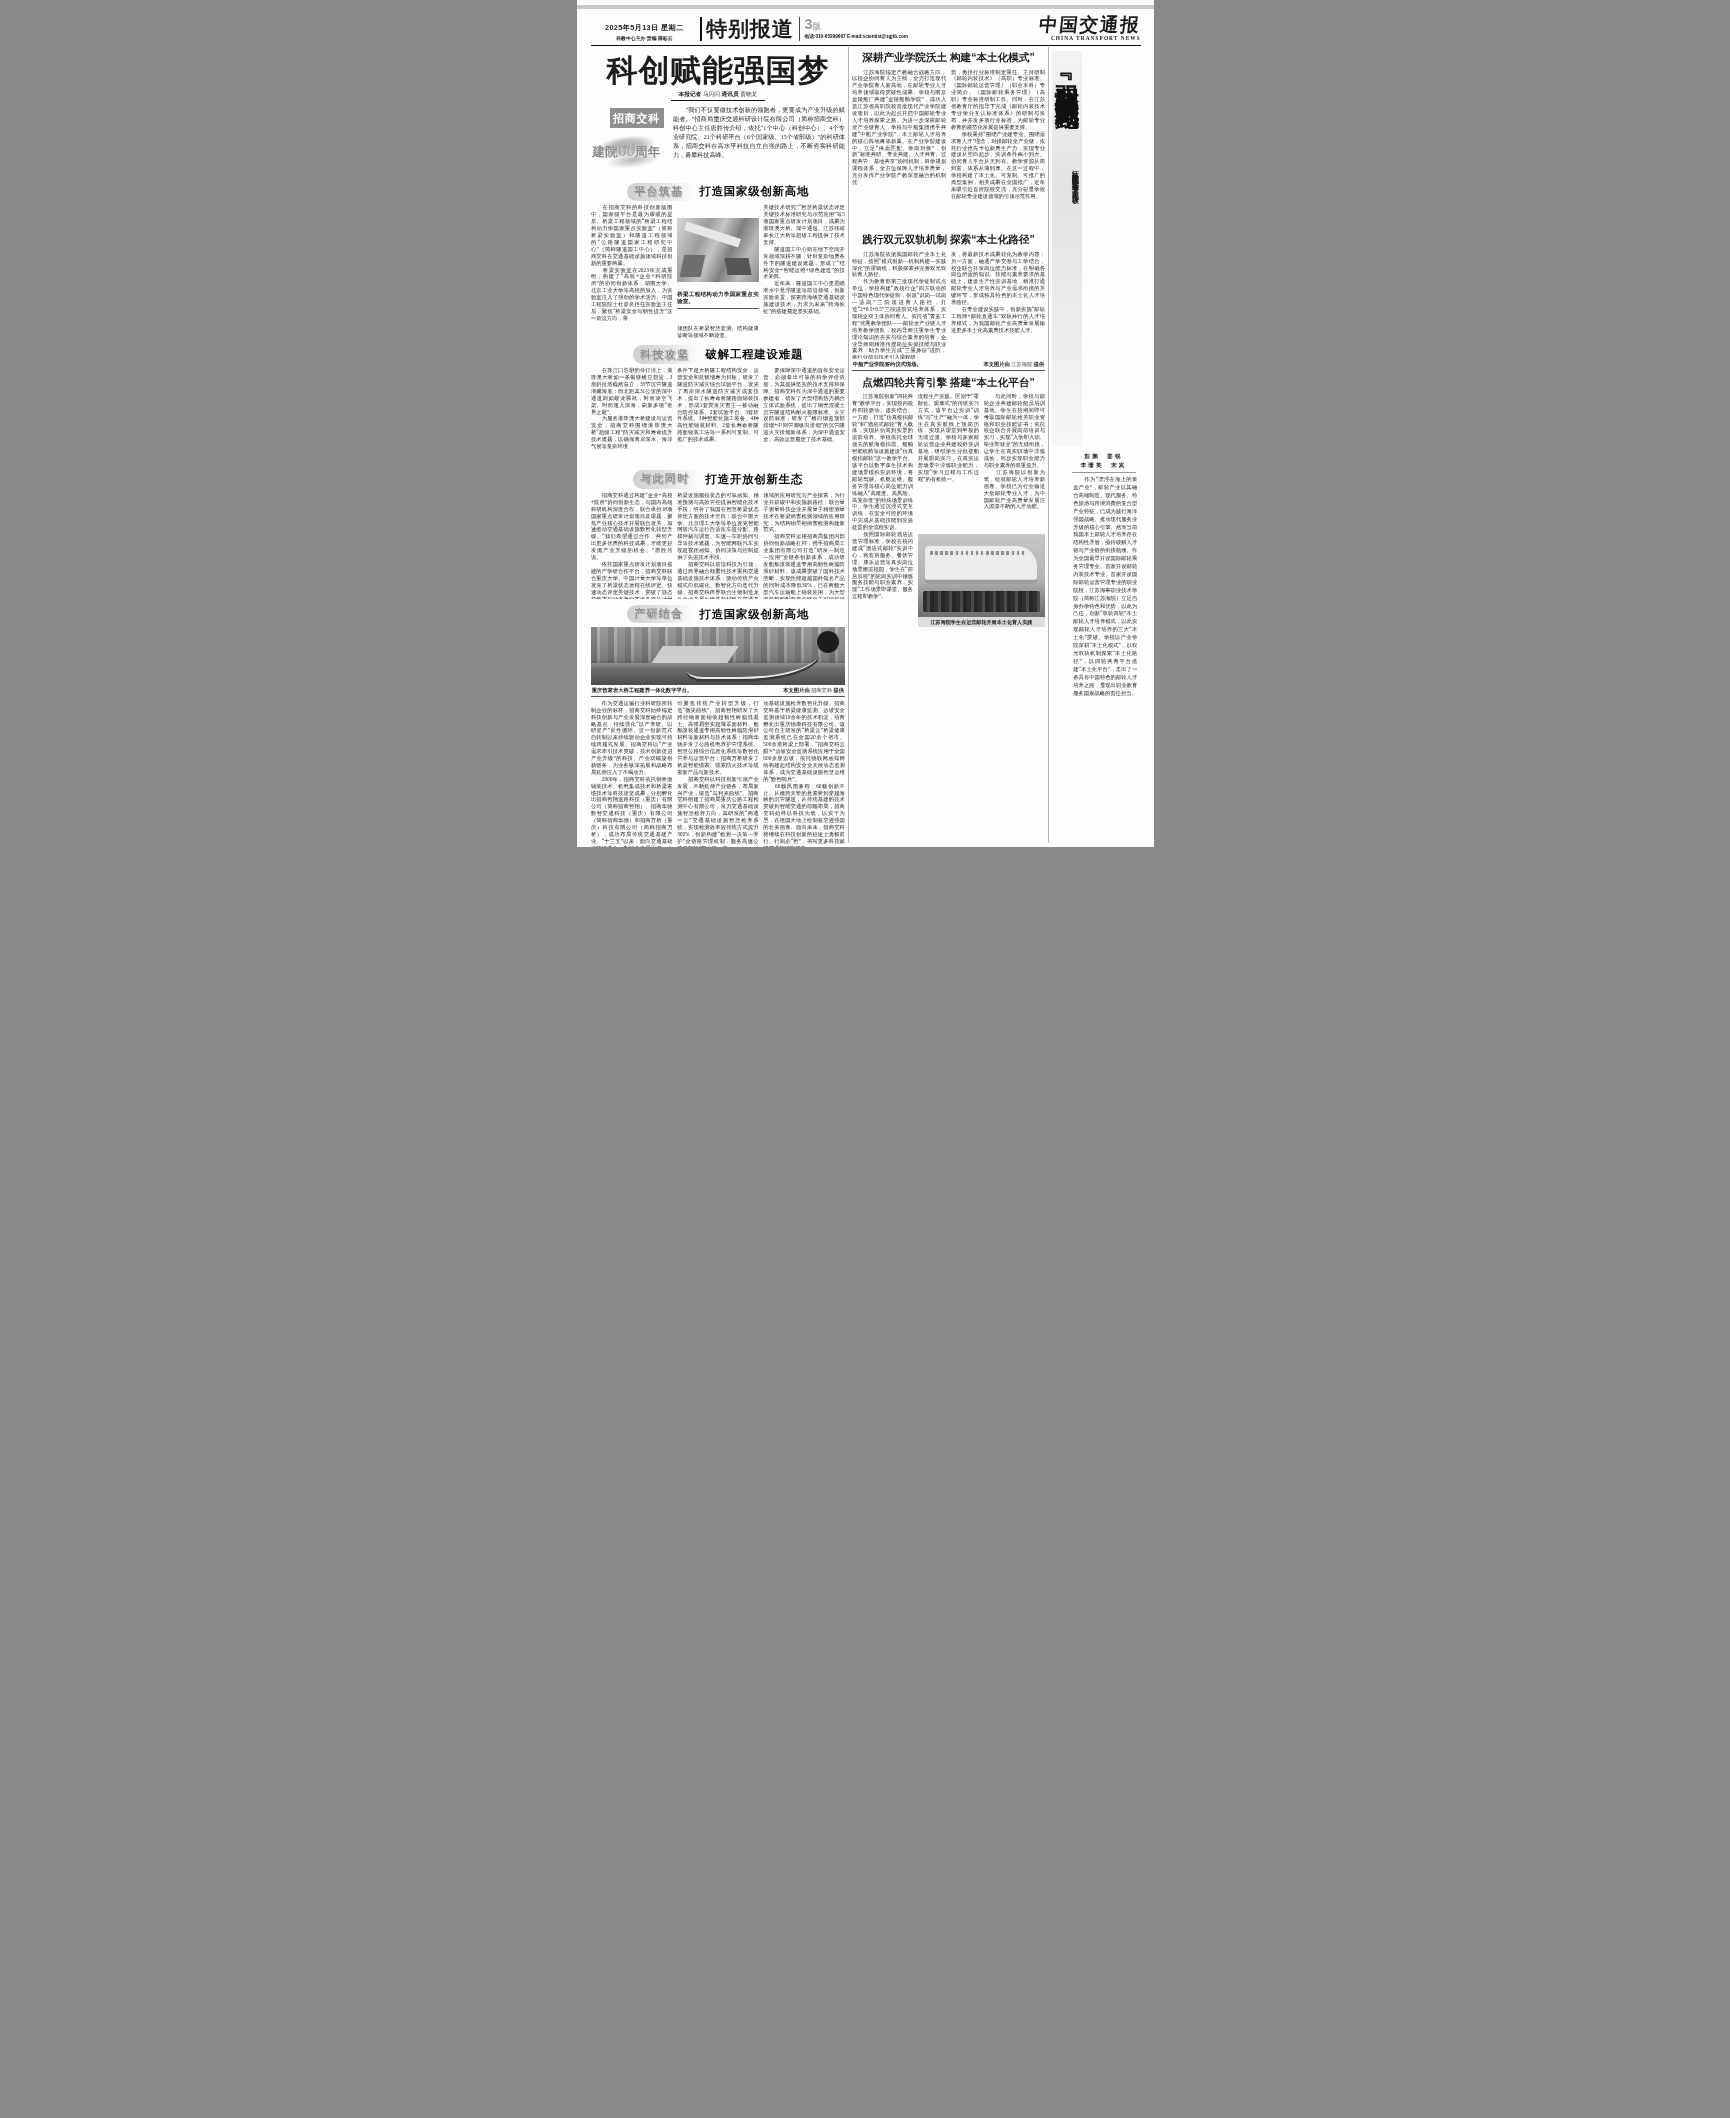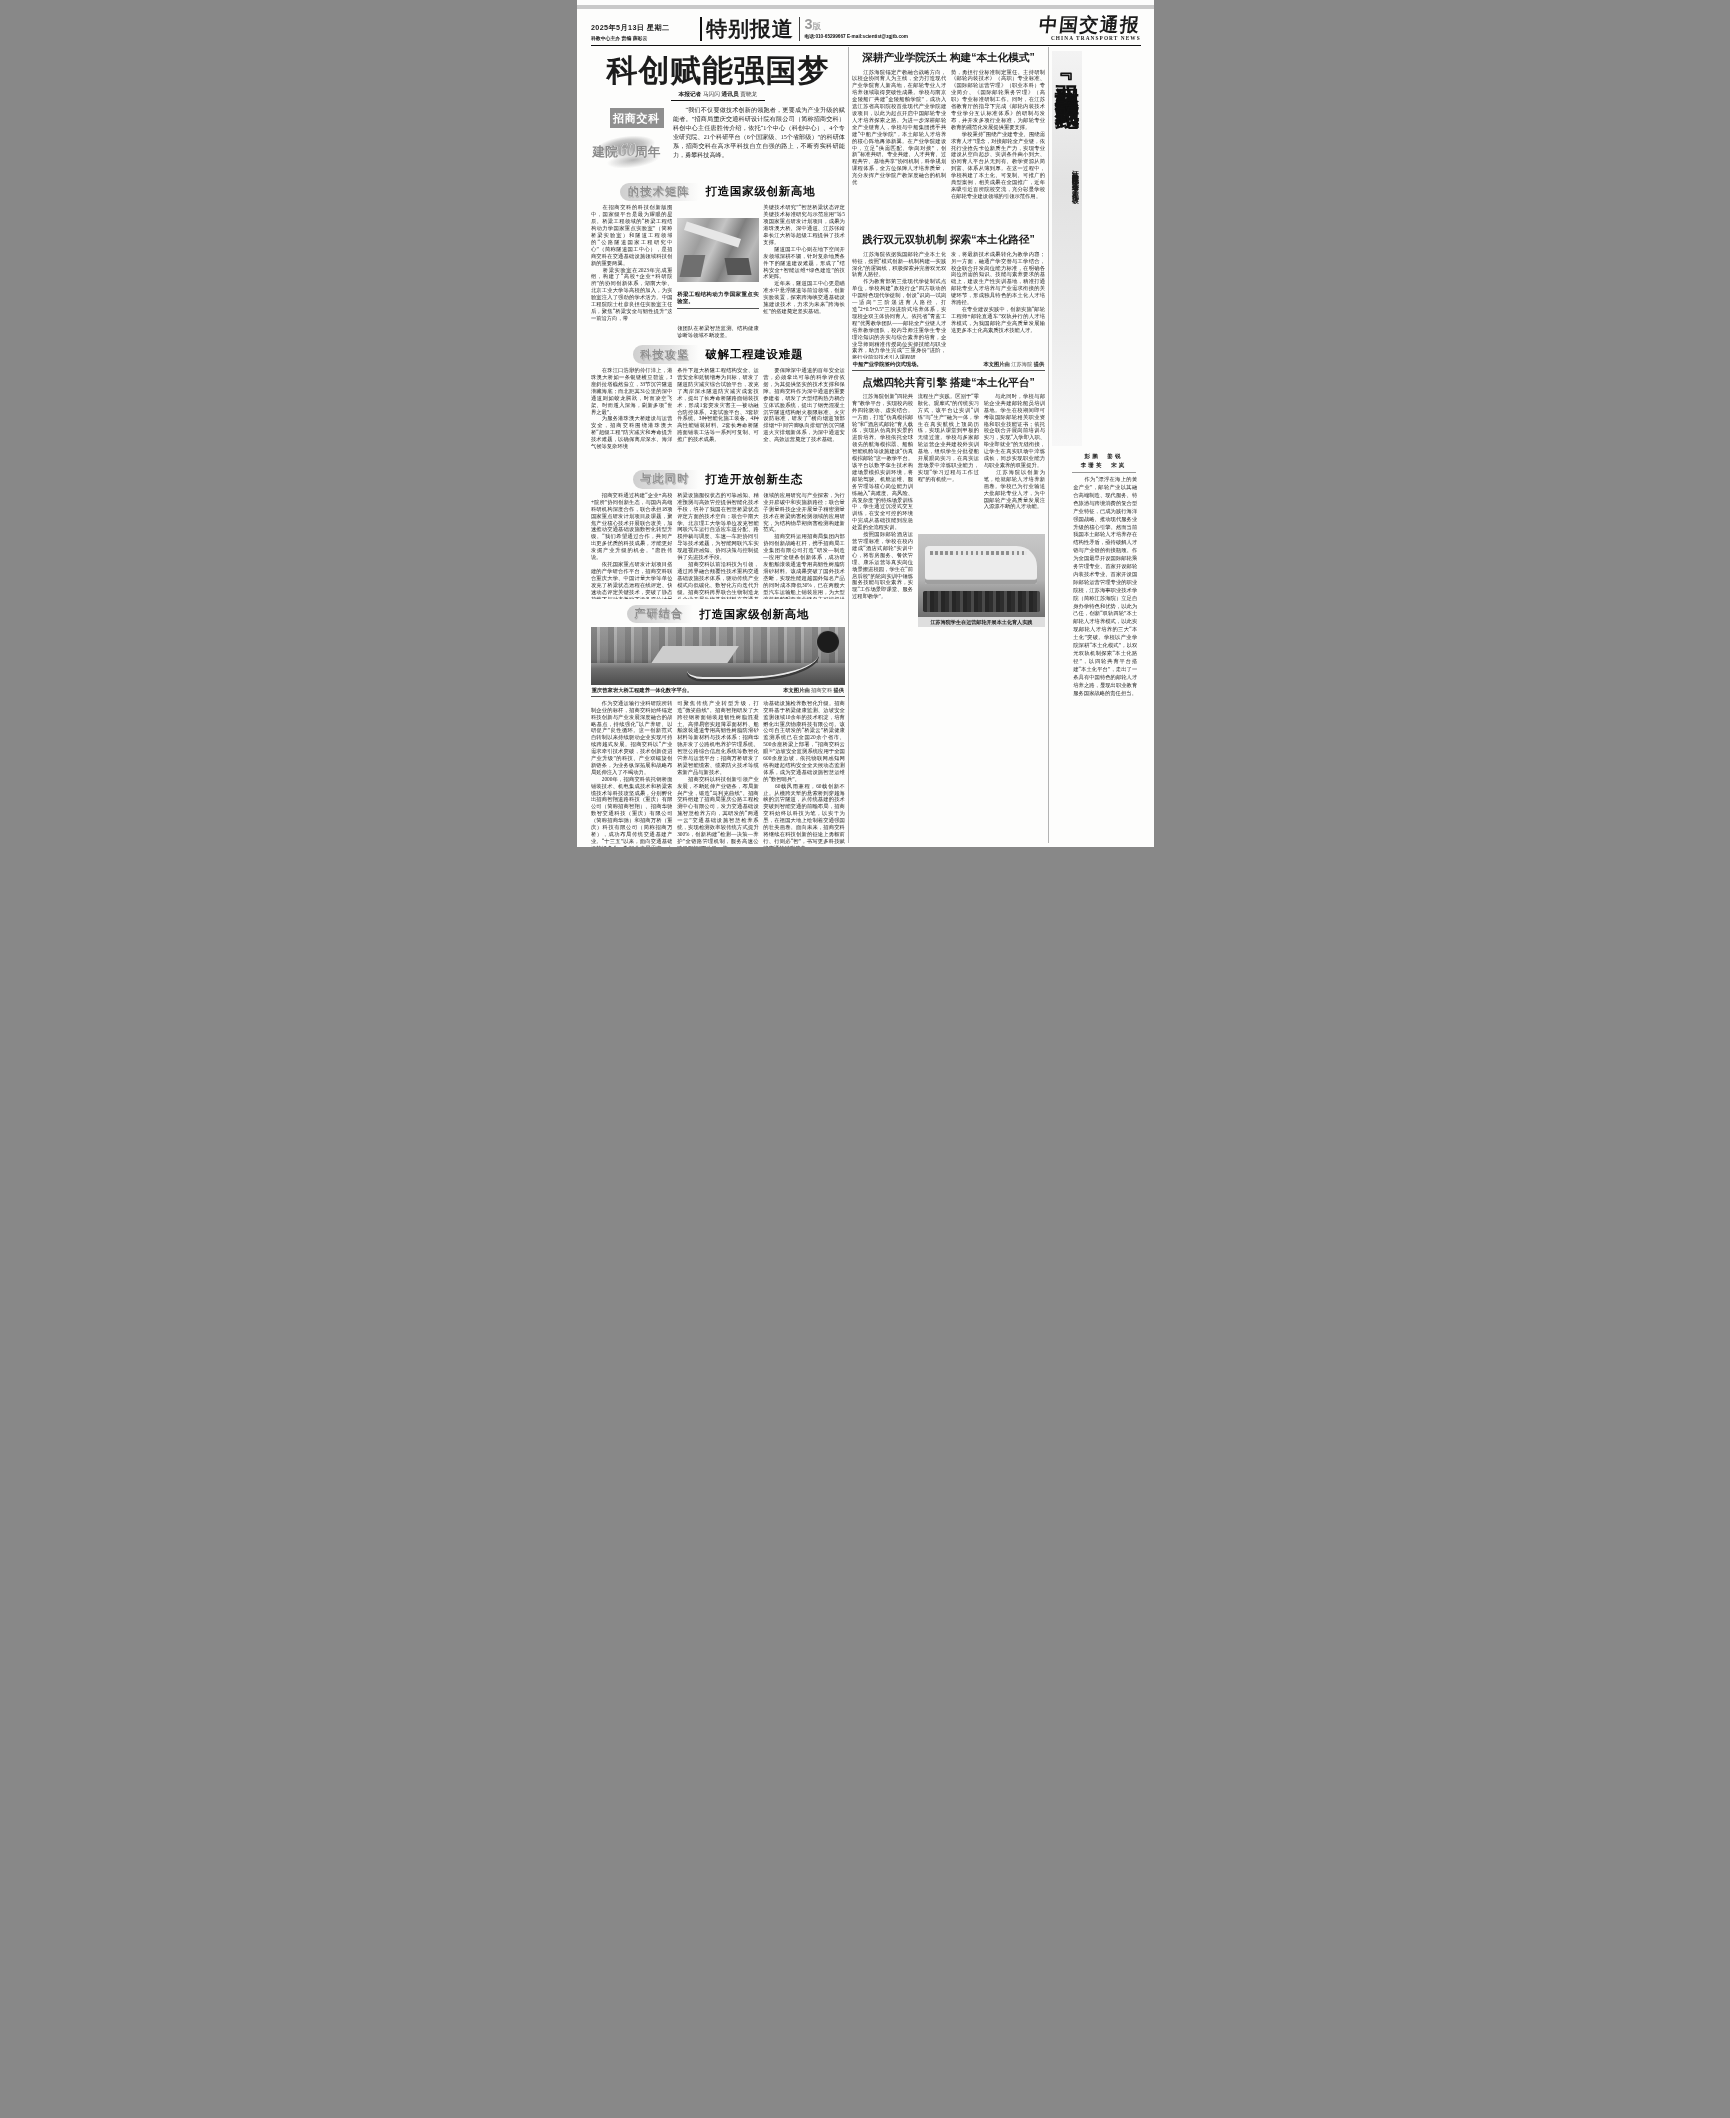--- a/index.html
+++ b/index.html
@@ -2,21 +2,21 @@
 <html style="font-size:6.8px"><head>
 <meta charset="utf-8">
 <style>
   html,body{margin:0;padding:0;background:#888;}
   .page{position:relative;width:577px;height:847px;margin:0 auto;background:#fdfdfc;
         color:#1c1c1c;font-family:"Liberation Serif","DejaVu Serif",serif;overflow:hidden;}
   .topstrip{position:absolute;top:5.1px;left:0;right:0;height:3.8px;background:#c9c9c9;}
 
   
   .masthead{position:absolute;top:14.4px;left:14.4px;right:12.7px;height:27px;display:flex;align-items:flex-end;}
-  .mh-left{width:107px;padding-bottom:0.8px;}
+  .mh-left{width:107px;text-align:center;padding-bottom:0.8px;}
   .mh-date{font-family:"Liberation Sans",sans-serif;font-weight:bold;font-size:7.2px;letter-spacing:0.4px;}
   .mh-dept{font-size:4.9px;margin-top:2.1px;font-family:"Liberation Sans",sans-serif;font-weight:bold;color:#222;}
   .mh-bar1{width:1.7px;height:24px;background:#111;margin:0 4.2px 0 2.5px;}
   .mh-title{font-size:21px;font-weight:900;letter-spacing:0.8px;line-height:24px;font-family:"Liberation Serif",serif;}
   .mh-bar2{width:0.8px;height:24px;background:#444;margin:0 5.1px;}
   .mh-mid{display:flex;flex-direction:column;justify-content:center;height:25.4px;}
   .mh-pageno{font-family:"Liberation Sans",sans-serif;font-weight:900;font-size:14.4px;color:#9a9a9a;line-height:12.7px;}
   .mh-pageno .ban{font-size:8.5px;color:#b0b0b0;font-weight:900;}
   .mh-contact{font-family:"Liberation Sans",sans-serif;font-weight:bold;font-size:4.7px;color:#111;}
   .mh-right{margin-left:auto;text-align:right;}
@@ -170,21 +170,21 @@
           <div class="logo-swirl"></div>
           <div class="logo-box">招商交科</div>
           <div class="logo-anniv">
             <span>建院</span><span class="num">60</span><span>周年</span>
           </div>
         </div>
         <div class="intro-text">　　“我们不仅要做技术创新的领跑者，更要成为产业升级的赋能者。”招商局重庆交通科研设计院有限公司（简称招商交科）科创中心主任唐胜传介绍，依托“1个中心（科创中心）、4个专业研究院、21个科研平台（6个国家级、15个省部级）”的科研体系，招商交科在高水平科技自立自强的路上，不断夯实科研能力，勇攀科技高峰。</div>
       </div>
 
       <div class="pill-row">
-        <div class="pill"><span>的技术矩阵</span></div>
+        <div class="pill"><span>平台筑基</span></div>
         <div class="pill-head">打造国家级创新高地</div>
       </div>
       <div class="cols h-s0">
         <div class="col">　　在招商交科的科技创新版图中，国家级平台是最为耀眼的星辰。桥梁工程领域的“桥梁工程结构动力学国家重点实验室”（简称桥梁实验室）和隧道工程领域的“公路隧道国家工程研究中心”（简称隧道国工中心），是招商交科在交通基础设施领域科技创新的重要两翼。
 　　桥梁实验室在2023年完成重组，构建了“高校+企业+科研院所”的协同创新体系，湖南大学、北京工业大学等高校的加入，为实验室注入了强劲的学术活力。中国工程院院士杜彦良担任实验室主任后，聚焦“桥梁安全与韧性提升”这一前沿方向，带</div>
         <div class="col">
           <figure class="labfig" style="margin:0">
             <div class="labphoto">
               <div class="beam"></div>
               <div class="rig"></div>

